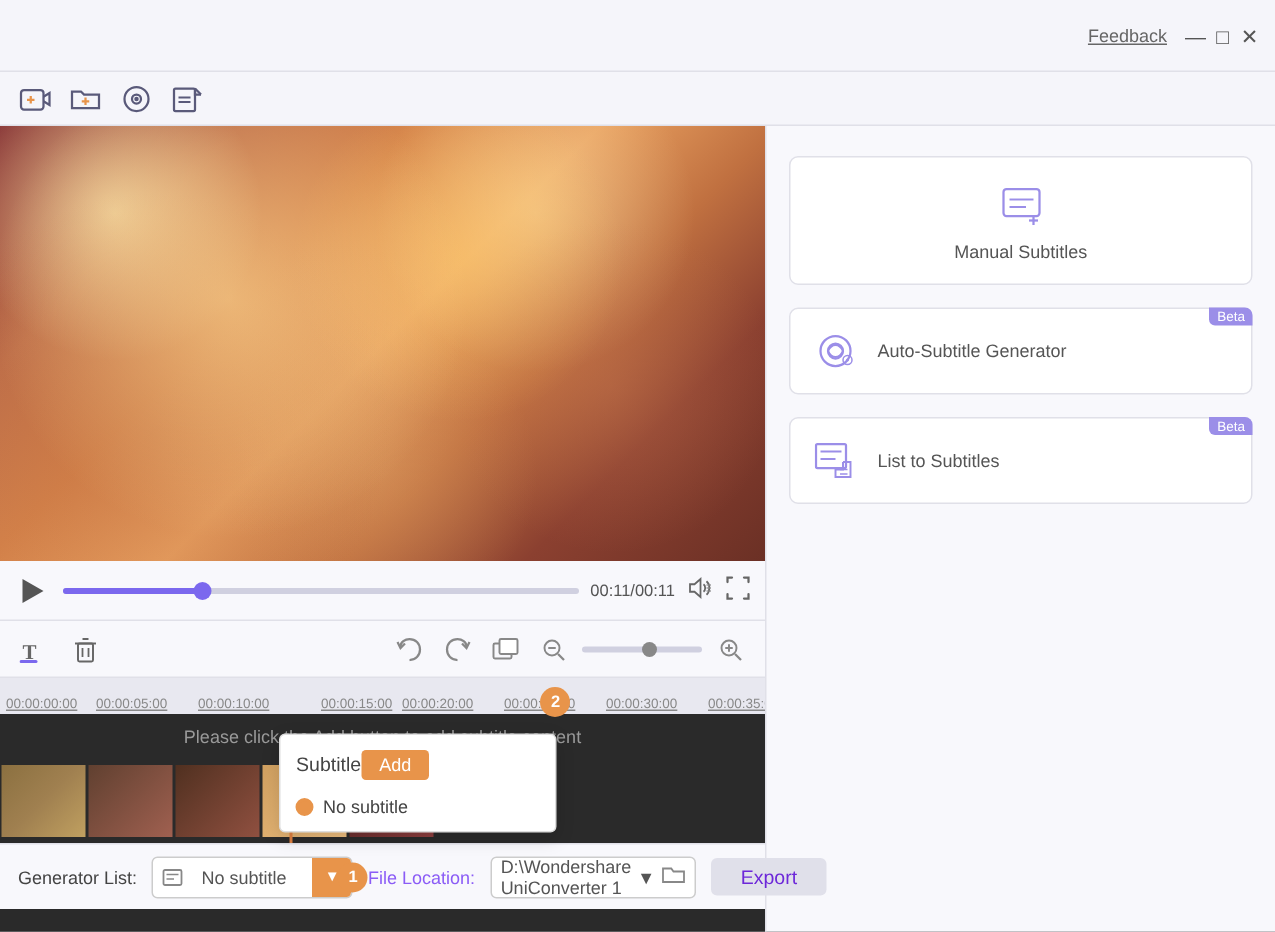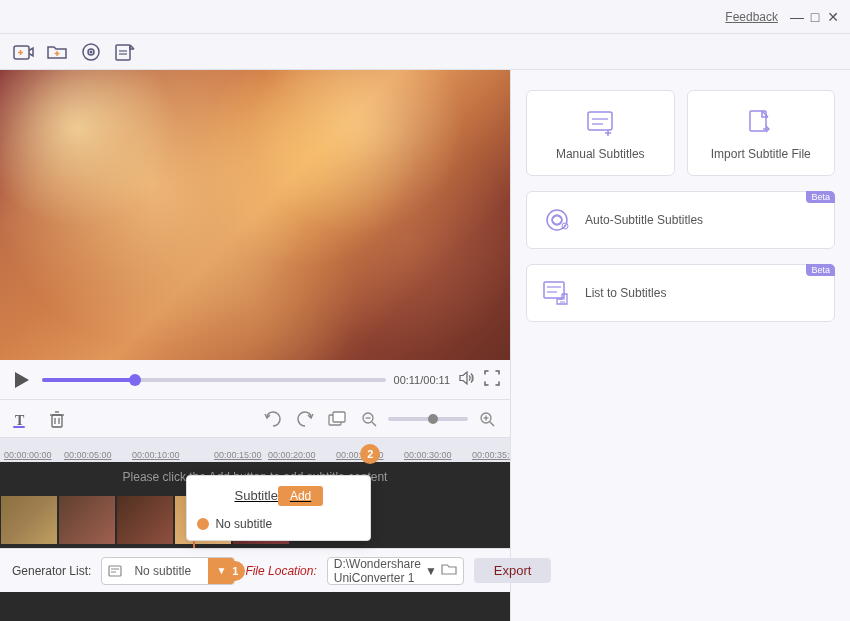--- a/index.html
+++ b/index.html
@@ -7,21 +7,21 @@
       font-family: 'Segoe UI', Arial, sans-serif;
       background: #f0f0f5;
       width: 850px;
       height: 621px;
       overflow: hidden;
       position: relative;
     }
 
     
     .title-bar {
-      height: 34px;
+      height: 48px;
       background: #f5f5fa;
       display: flex;
       align-items: center;
       justify-content: flex-end;
       padding: 12px 8px;
       border-bottom: 1px solid #e0e0e8;
     }
     .feedback-link {
       font-size: 12px;
       color: #666;
@@ -347,41 +347,40 @@
       font-weight: bold;
       display: flex;
       align-items: center;
       justify-content: center;
       position: absolute;
     }
     .badge-1 { top: 4px; right: -10px; }
 
     .file-location-label {
       font-size: 12px;
-      color: #b91c1c;
+      color: #8b5cf6;
       white-space: nowrap;
-      font-style: italic;
     }
     .file-location-select {
       display: flex;
       align-items: center;
       border: 1px solid #ccc;
       border-radius: 4px;
       background: white;
       height: 28px;
       padding: 0 6px;
       font-size: 12px;
       color: #555;
       gap: 4px;
     }
     .export-btn {
       margin-left: auto;
       padding: 5px 20px;
       background: #e0e0ea;
-      color: #7f1d1d;
+      color: #6d28d9;
       border: none;
       border-radius: 4px;
       font-size: 13px;
       cursor: default;
     }
 
     
     .subtitle-dropdown-menu {
       position: absolute;
       bottom: 44px;
@@ -390,23 +389,22 @@
       background: white;
       border: 1px solid #ddd;
       border-radius: 4px;
       box-shadow: 0 4px 12px rgba(0,0,0,0.15);
       z-index: 100;
       padding: 4px 0;
     }
     .dropdown-header {
       display: flex;
       align-items: center;
-      justify-content: center;
+      justify-content: flex-start;
       padding: 6px 10px;
-      text-decoration: underline;
     }
     .dropdown-header-text {
       font-size: 13px;
       color: #444;
     }
     .dropdown-add-btn {
       background: #E8944A;
       color: white;
       border: none;
       border-radius: 3px;
@@ -738,48 +736,36 @@
           <svg width="30" height="30" viewBox="0 0 30 30" fill="none">
             <rect x="3" y="4" width="24" height="18" rx="2" stroke="#9B8EE8" stroke-width="1.5" fill="none"></rect>
             <line x1="7" y1="11" x2="23" y2="11" stroke="#9B8EE8" stroke-width="1.3"></line>
             <line x1="7" y1="16" x2="18" y2="16" stroke="#9B8EE8" stroke-width="1.3"></line>
             <line x1="23" y1="22" x2="23" y2="28" stroke="#9B8EE8" stroke-width="1.5"></line>
             <line x1="20" y1="25" x2="26" y2="25" stroke="#9B8EE8" stroke-width="1.5"></line>
           </svg>
         </div>
         <span class="subtitle-option-label">Manual Subtitles</span>
       </div>
-      <div class="subtitle-option">
-        <div class="subtitle-option-icon">
-          <svg width="30" height="30" viewBox="0 0 30 30" fill="none">
-            <rect x="4" y="3" width="16" height="20" rx="1" stroke="#9B8EE8" stroke-width="1.5" fill="none"></rect>
-            <path d="M16 3 L22 9" stroke="#9B8EE8" stroke-width="1.5"></path>
-            <path d="M16 3 L16 9 L22 9" stroke="#9B8EE8" stroke-width="1.5" fill="none"></path>
-            <line x1="17" y1="21" x2="23" y2="21" stroke="#9B8EE8" stroke-width="1.3"></line>
-            <polyline points="20,18 23,21 20,24" stroke="#9B8EE8" stroke-width="1.3" fill="none"></polyline>
-          </svg>
-        </div>
-        <span class="subtitle-option-label">Import Subtitle File</span>
-      </div>
     </div>
 
     <div class="subtitle-option-wide">
       <span class="beta-badge">Beta</span>
       <div class="subtitle-option-wide-icon">
         <svg width="28" height="28" viewBox="0 0 28 28" fill="none">
           <circle cx="14" cy="14" r="10" stroke="#9B8EE8" stroke-width="1.5" fill="none"></circle>
           <circle cx="14" cy="14" r="5" stroke="#9B8EE8" stroke-width="1.5" fill="none"></circle>
           <path d="M9 14 Q11 10 14 10 Q17 10 19 14" stroke="#9B8EE8" stroke-width="1.2" fill="none"></path>
           <path d="M9 14 Q11 18 14 18 Q17 18 19 14" stroke="#9B8EE8" stroke-width="1.2" fill="none"></path>
           <circle cx="22" cy="20" r="3" stroke="#9B8EE8" stroke-width="1" fill="none"></circle>
           <path d="M21 20 L23 20" stroke="#9B8EE8" stroke-width="1"></path>
           <path d="M22 19 L22 21" stroke="#9B8EE8" stroke-width="1"></path>
         </svg>
       </div>
-      <span class="subtitle-option-wide-label">Auto-Subtitle Subtitles</span>
+      <span class="subtitle-option-wide-label">Auto-Subtitle Generator</span>
     </div>
 
     <div class="subtitle-option-wide">
       <span class="beta-badge">Beta</span>
       <div class="subtitle-option-wide-icon">
         <svg width="28" height="26" viewBox="0 0 28 26" fill="none">
           <rect x="1" y="2" width="20" height="16" rx="1" stroke="#9B8EE8" stroke-width="1.5" fill="none"></rect>
           <line x1="4" y1="7" x2="18" y2="7" stroke="#9B8EE8" stroke-width="1.2"></line>
           <line x1="4" y1="12" x2="14" y2="12" stroke="#9B8EE8" stroke-width="1.2"></line>
           <polyline points="19,14 24,14 24,24 14,24 14,19 19,19 19,14" stroke="#9B8EE8" stroke-width="1.3" fill="none"></polyline>

